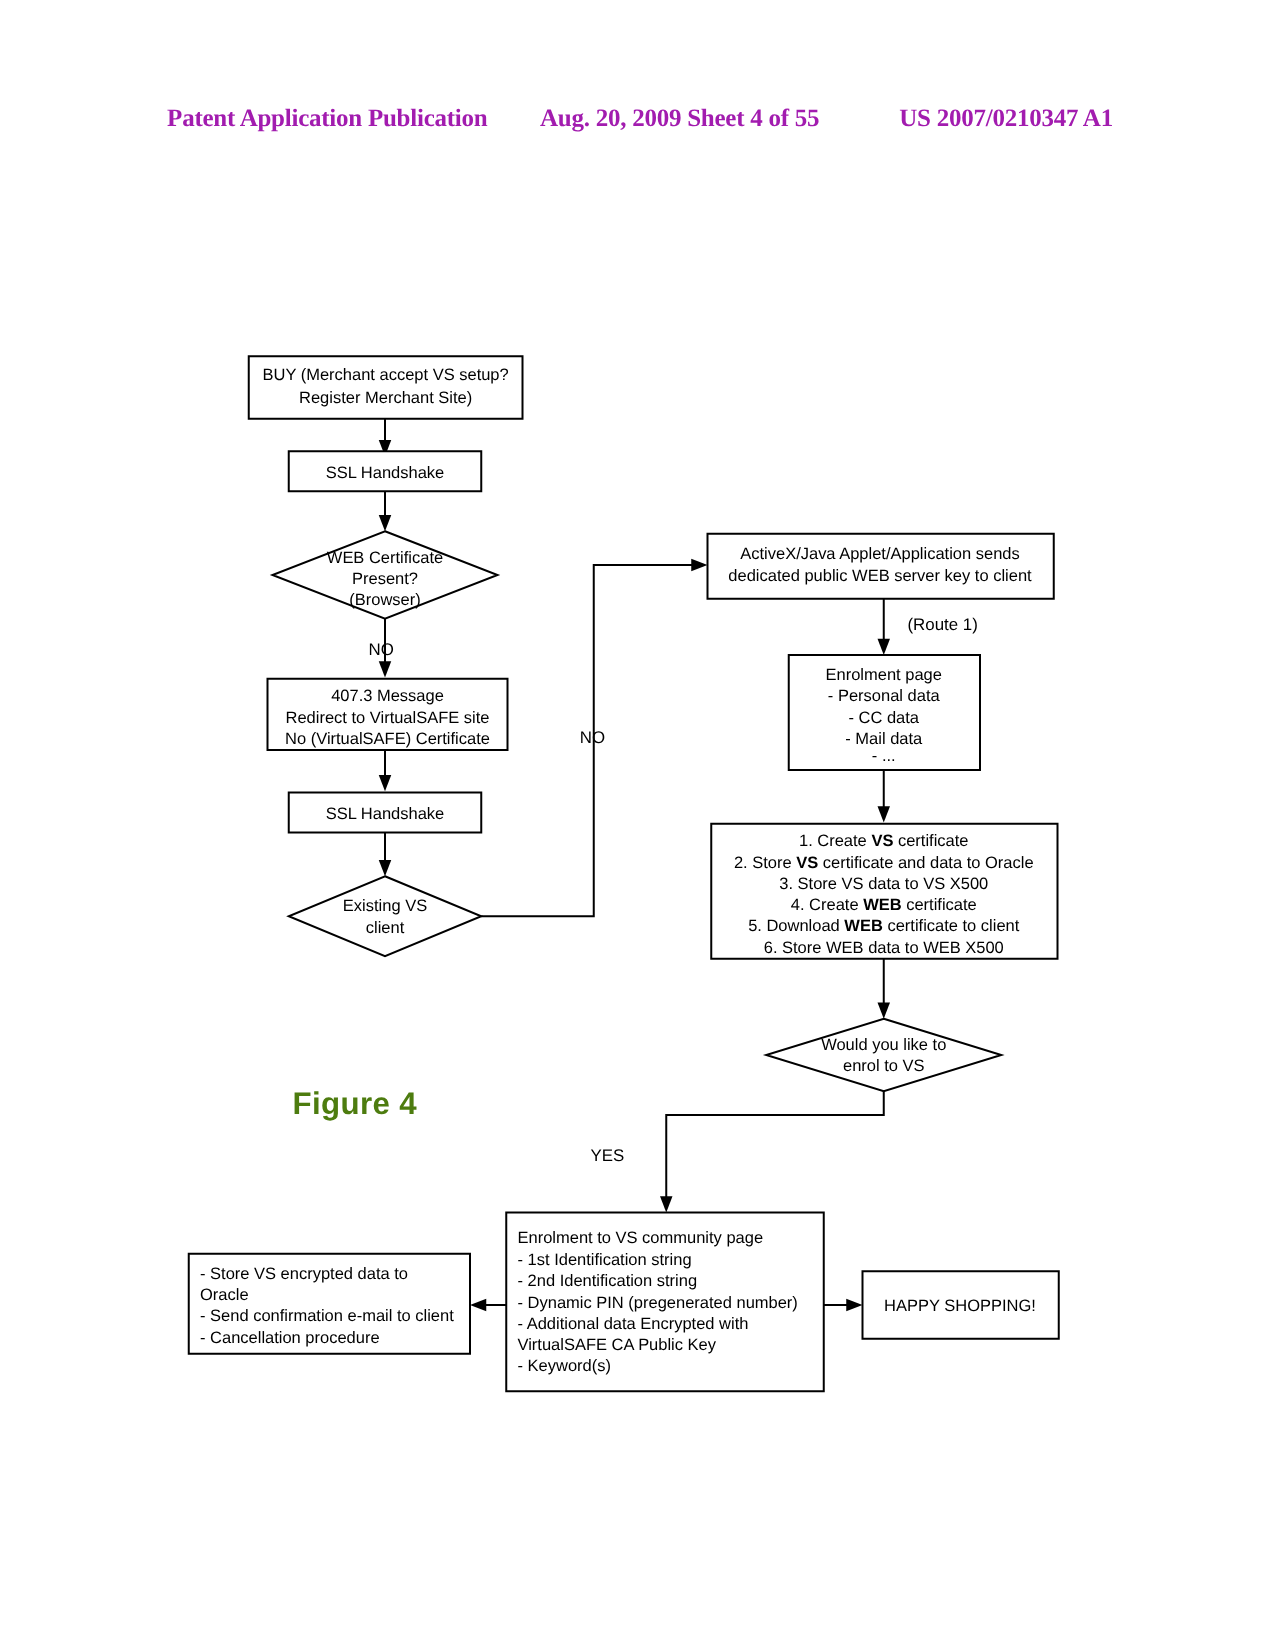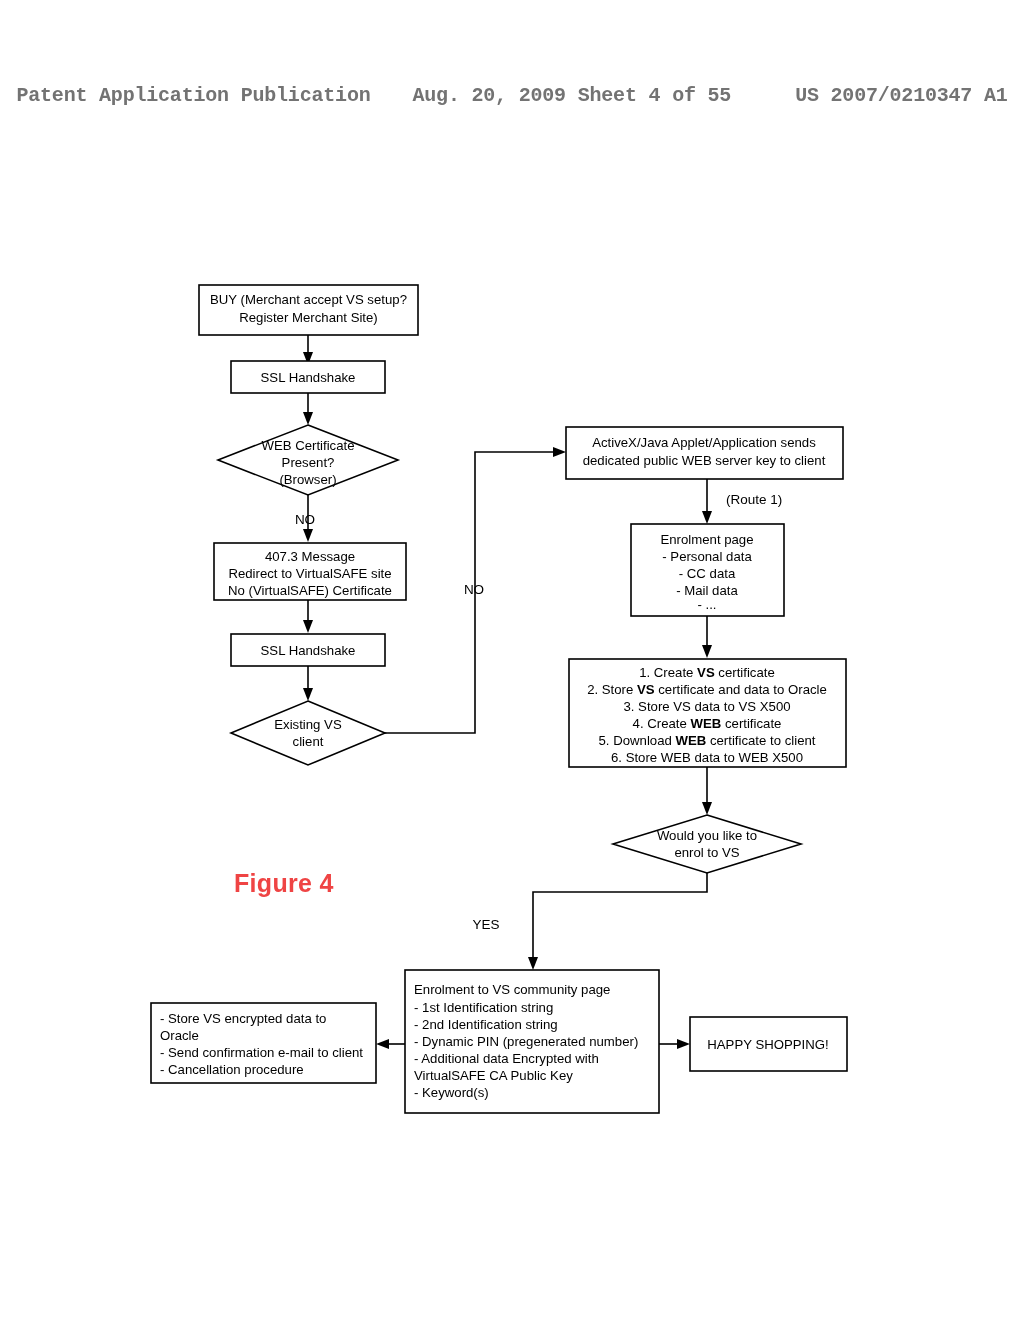--- a/index.html
+++ b/index.html
@@ -18,40 +18,40 @@
   
   #pat-header {
     position: absolute;
     left: 0;
     top: 84px;
     width: 1024px;
     height: 28px;
     display: flex;
     justify-content: center;
     align-items: baseline;
-    font-family: Liberation Mono, monospace;
+    font-family: Liberation Serif, serif;
     font-weight: bold;
     font-size: 20px;
-    color: #737373;
+    color: #a21caf;
     letter-spacing: -0.2px;
     white-space: nowrap;
   }
   #pat-header .h-left   { margin-right: 42px; }
   #pat-header .h-mid    { margin-right: 64px; }
   #pat-header .h-right  { }
 
   
   #fig-caption {
     position: absolute;
     left: 234px;
     top: 869px;
     font-family: "Liberation Sans", sans-serif;
     font-weight: bold;
     font-size: 25px;
-    color: #ef4444;
+    color: #4d7c0f;
     letter-spacing: 0.3px;
   }
 
   
   #flow {
     position: absolute;
     left: 0;
     top: 0;
     width: 1024px;
     height: 1320px;

